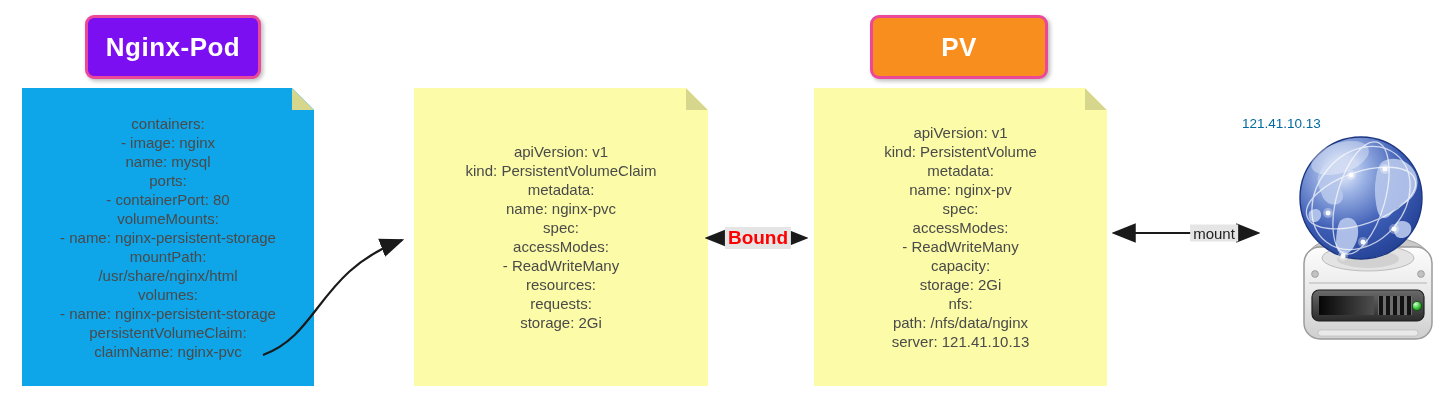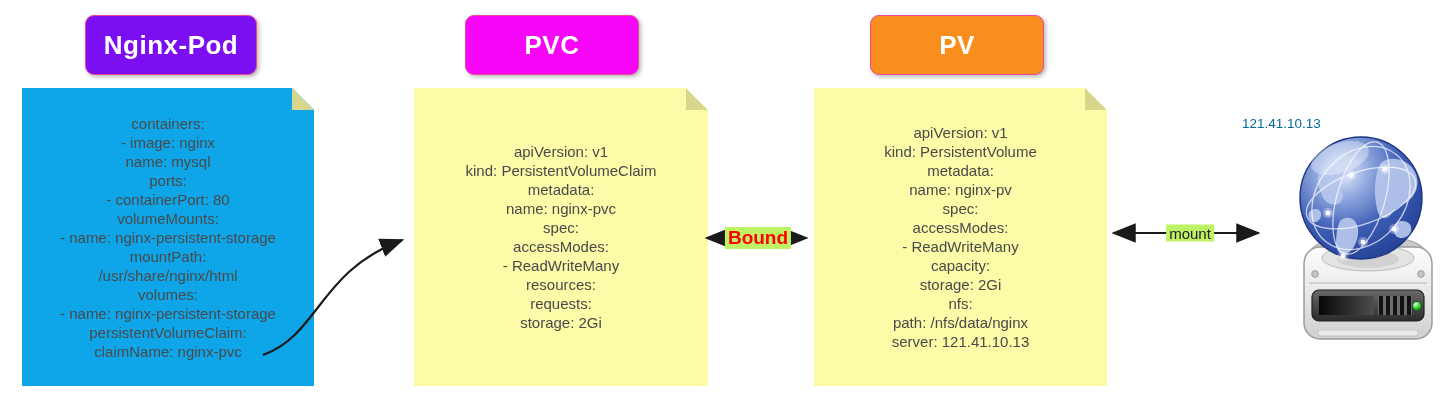--- a/index.html
+++ b/index.html
@@ -3,21 +3,21 @@
 <meta charset="utf-8">
 <style>
   html,body{margin:0;padding:0;background:#ffffff;}
   .canvas{
     position:relative;width:1447px;height:408px;background:#ffffff;
     font-family:"Liberation Sans",sans-serif;overflow:hidden;
   }
   
   .hdr{
     position:absolute;display:flex;align-items:center;justify-content:center;
-    border:1px solid #ec4899;border-radius:9px;color:#ffffff;
+    border:3px solid #ec4899;border-radius:9px;color:#ffffff;
     font-size:26px;font-weight:600;letter-spacing:.5px;
     box-shadow:2px 2px 4px rgba(0,0,0,.28);
   }
   .hdr-1{left:85px;top:15px;width:170px;height:58px;}
   .hdr-2{left:465px;top:15px;width:172px;height:58px;}
   .hdr-3{left:870px;top:15px;width:172px;height:58px;}
   
   .note{
     position:absolute;top:88px;height:298px;
     clip-path:polygon(0 0,calc(100% - 22px) 0,100% 22px,100% 100%,0 100%);
@@ -28,40 +28,37 @@
   .note-3{left:814px;width:293px;}
   .note-text{
     width:100%;text-align:center;white-space:pre-line;
     font-size:15px;line-height:19px;
   }
   .fold{position:absolute;top:0;right:0;width:22px;height:22px;}
   
   .overlay{position:absolute;left:0;top:0;pointer-events:none;}
   .edge-label{
     position:absolute;transform:translate(-50%,-50%);
-    background:#bef264;padding:0 3px;white-space:nowrap;
+    background:#e5e5e5;padding:0 3px;white-space:nowrap;
   }
   .edge-label.bound{left:758px;top:238px;font-size:19px;font-weight:bold;}
   .edge-label.mount{left:1190px;top:233px;font-size:15px;color:#222222;}
   
   .ip-label{
     position:absolute;left:1242px;top:116px;font-size:13.5px;color:#0369a1;
   }
   .server-icon{position:absolute;left:1296px;top:125px;}
 </style>
 </head>
 <body>
 
 <div class="canvas">
 
   <div class="hdr hdr-1" style="background-color: rgb(124, 14, 242);">
     <span>Nginx-Pod</span>
-  </div>
-  <div class="hdr hdr-2" style="background-color: rgb(247, 5, 247);">
-    <span>PVC</span>
   </div>
   <div class="hdr hdr-3" style="background-color: rgb(247, 142, 30); align-items: center;">
     <span>PV</span>
   </div>
 
   <div class="note note-1" style="background-color: #0ea5e9;">
     <svg class="fold" width="22" height="22">
       <polygon points="0,0 22,22 0,22" style="fill: rgb(214, 214, 140);"></polygon>
     </svg>
     <div class="note-text" style="color: rgb(74, 74, 74);">containers:
@@ -118,21 +115,21 @@
       <marker id="arrEnd" viewBox="0 0 10 8" refX="9" refY="4" markerWidth="11" markerHeight="9" orient="auto-start-reverse">
         <path d="M0,0 L10,4 L0,8 Z" fill="#1a1a1a"></path>
       </marker>
     </defs>
     <path d="M 263 355 C 320 334, 318 272, 402 240" fill="none" stroke="#1a1a1a" stroke-width="2.2" marker-end="url(#arrEnd)"></path>
     <line x1="707" y1="238" x2="806" y2="238" stroke="#1a1a1a" stroke-width="2.2" marker-start="url(#arrEnd)" marker-end="url(#arrEnd)"></line>
     <line x1="1114" y1="233" x2="1258" y2="233" stroke="#1a1a1a" stroke-width="2.2" marker-start="url(#arrEnd)" marker-end="url(#arrEnd)"></line>
   </svg>
 
   <span class="edge-label bound" style="color: rgb(255, 0, 0);">Bound</span>
-  <span class="edge-label mount" style="color: rgb(34, 34, 34);">mount</span>
+  <span class="edge-label mount" style="color: rgb(34, 34, 34); margin-left: 24px;">mount</span>
 
   <div class="ip-label">121.41.10.13</div>
 
   <svg class="server-icon" width="142" height="220" viewBox="0 0 142 220">
     <defs>
       <radialGradient id="globeGrad" cx="35%" cy="28%" r="85%">
         <stop offset="0%" stop-color="#EDF2FC"></stop>
         <stop offset="22%" stop-color="#9BB2E4"></stop>
         <stop offset="58%" stop-color="#3D5DB5"></stop>
         <stop offset="100%" stop-color="#1C3A8C"></stop>

